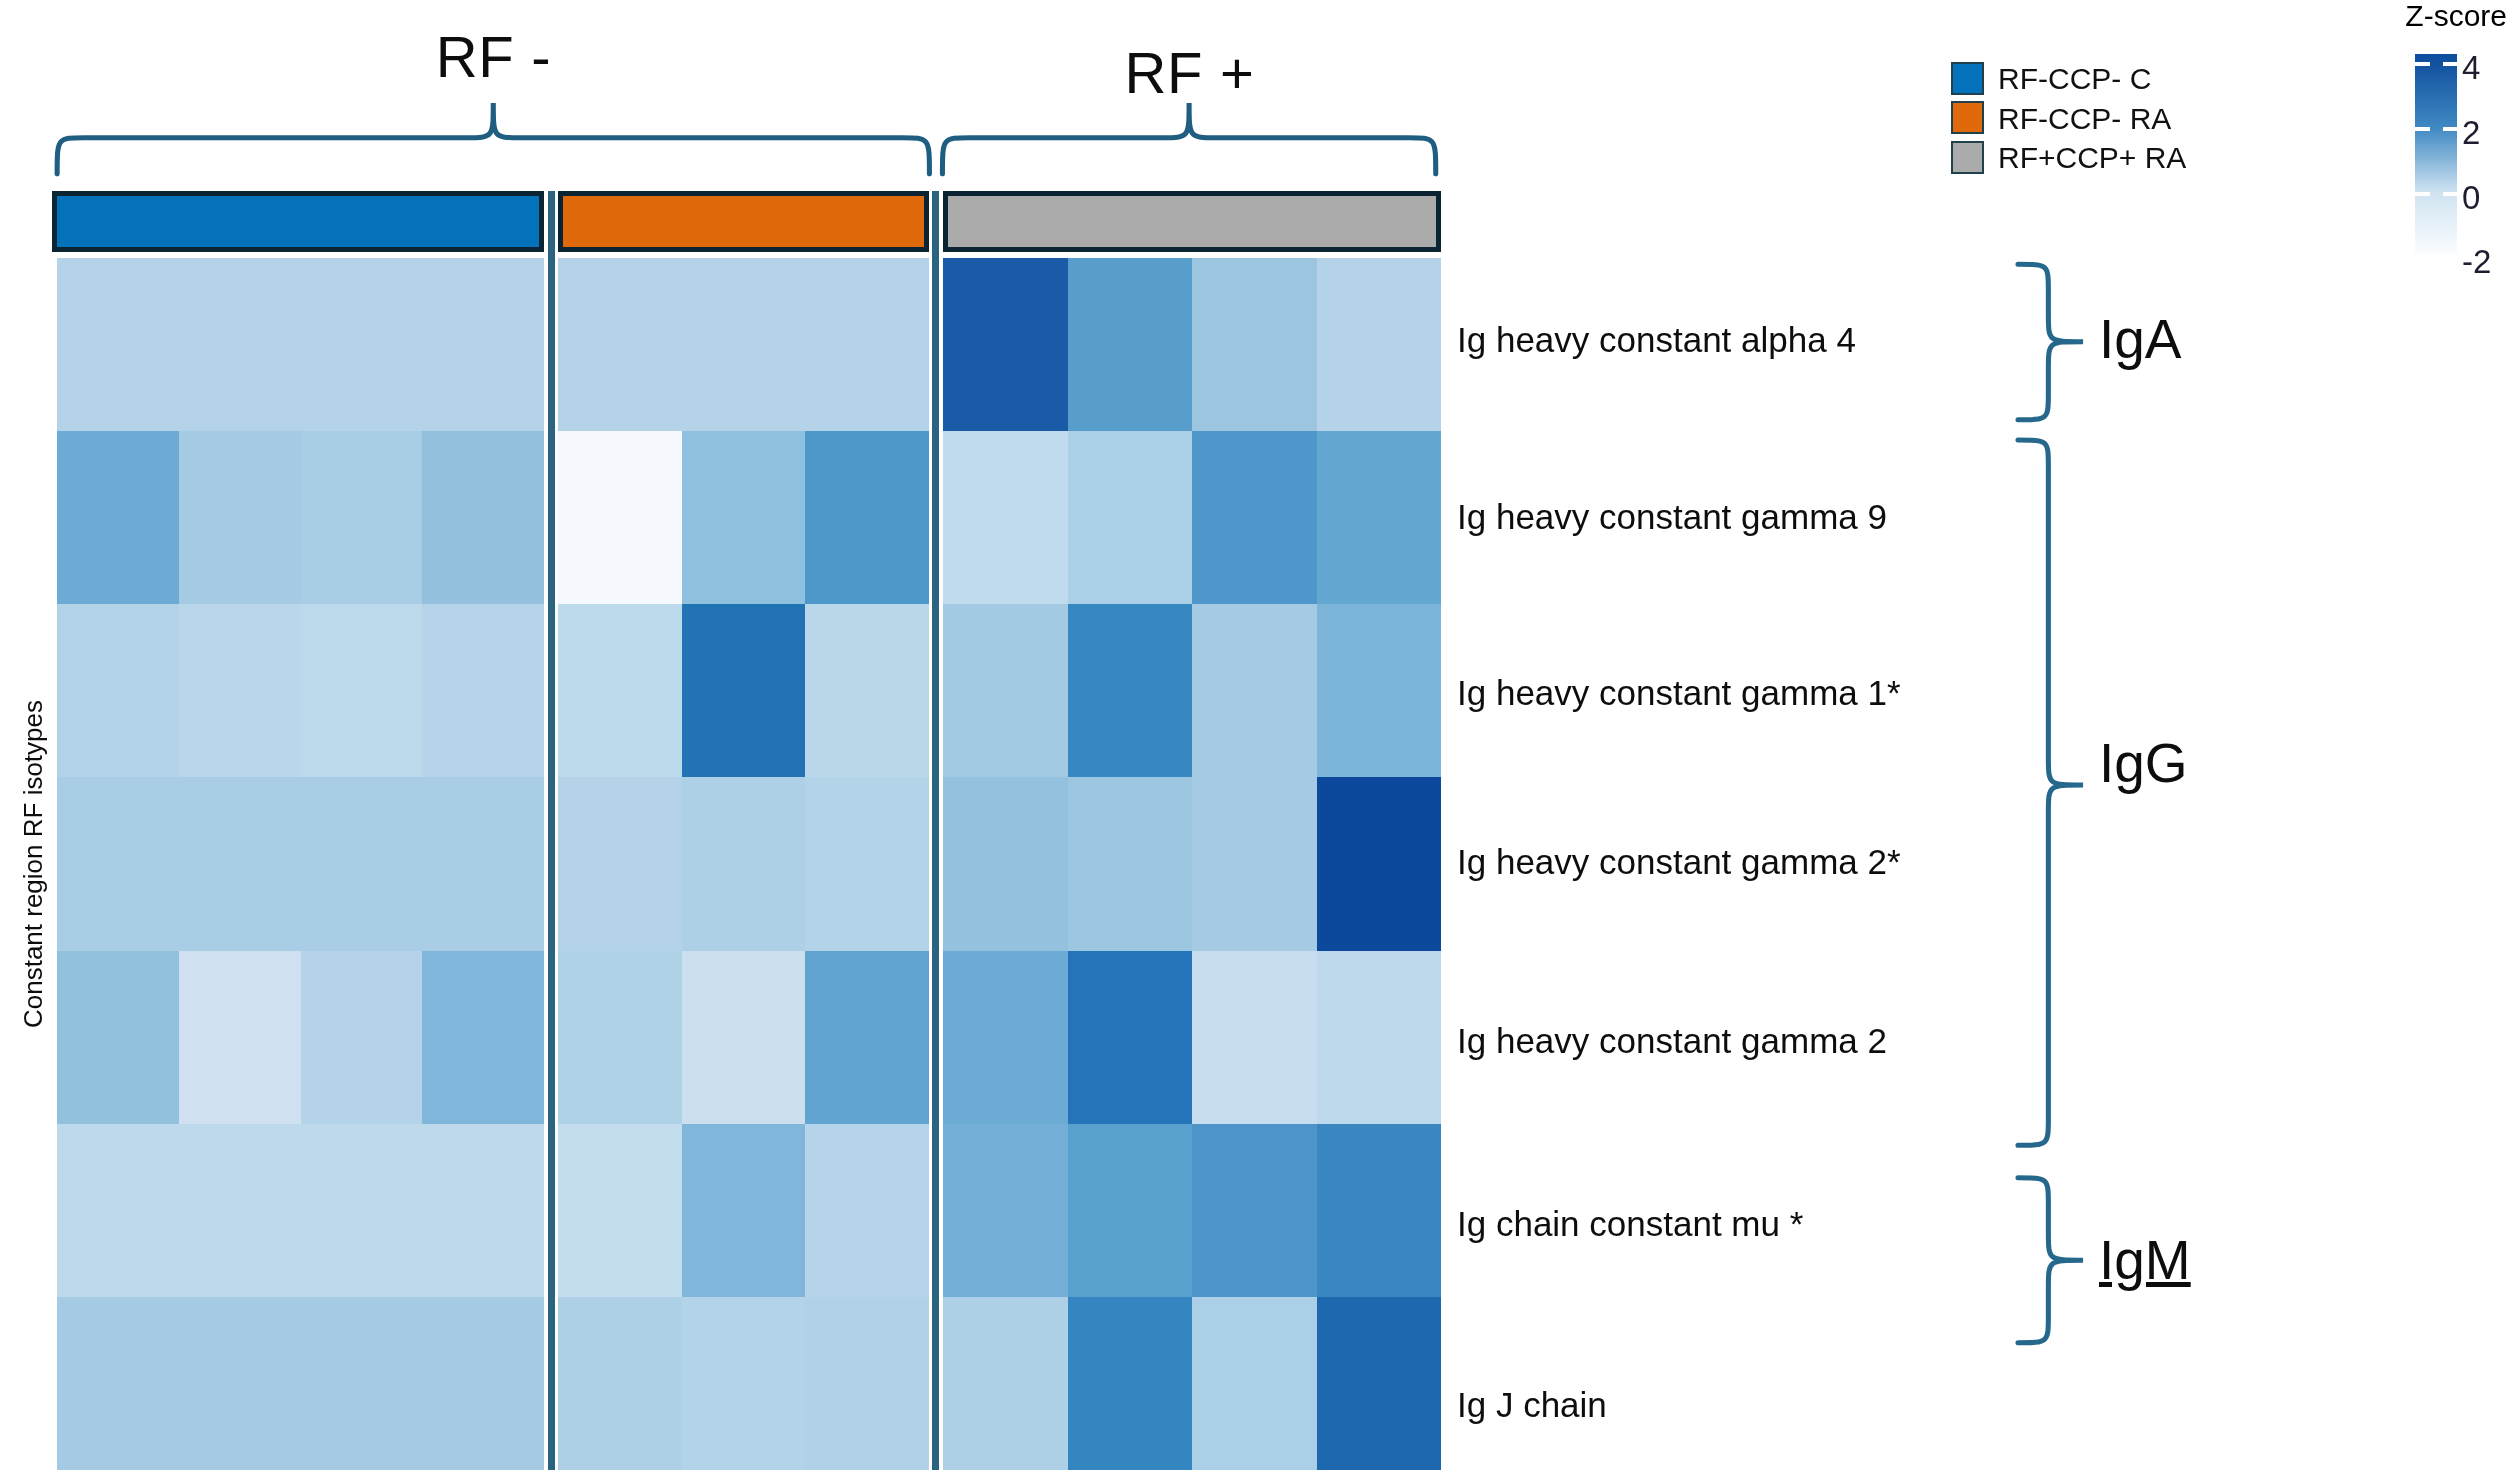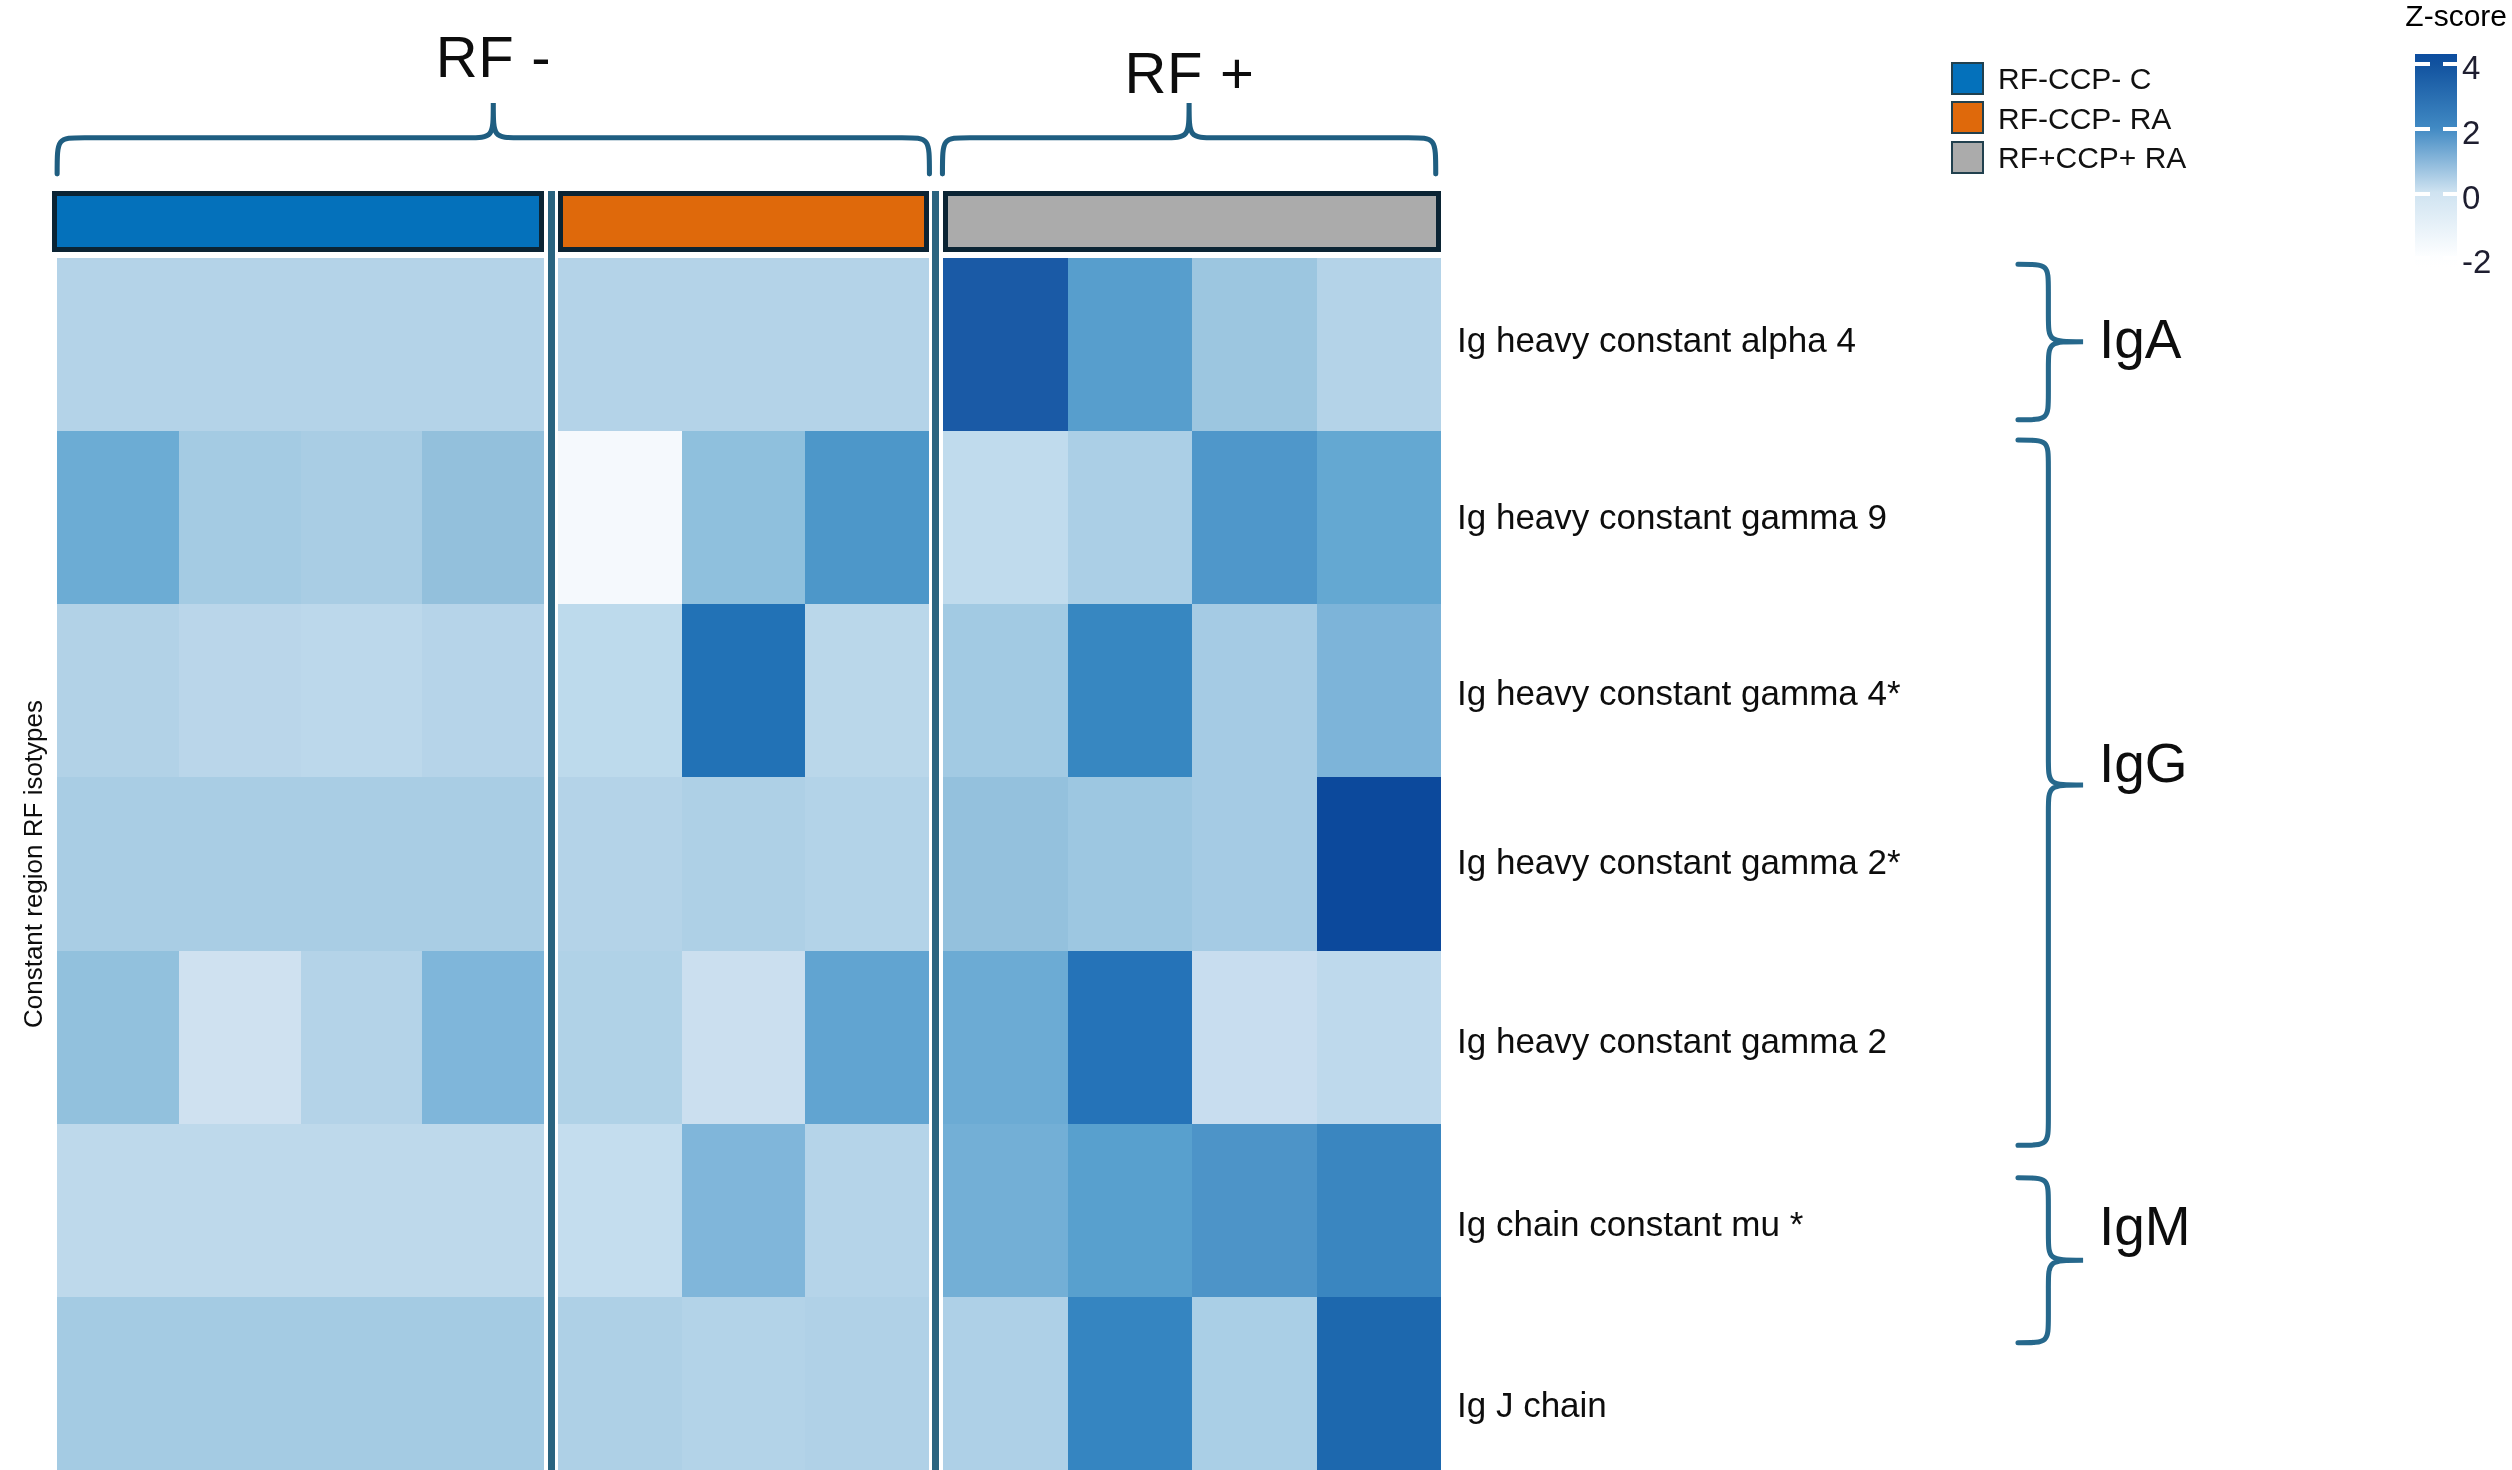--- a/index.html
+++ b/index.html
@@ -127,30 +127,30 @@
     <div class="hm-cell" style="background: rgb(58, 134, 192);"></div>
     <div class="hm-cell" style="background: rgb(174, 208, 231);"></div>
     <div class="hm-cell" style="background: rgb(53, 133, 193);"></div>
     <div class="hm-cell" style="background: rgb(170, 207, 230);"></div>
     <div class="hm-cell" style="background: rgb(29, 104, 174);"></div>
   </div>
 
 <div id="row-labels">
     <div class="row-label" style="top: 317px;">Ig heavy constant alpha 4</div>
     <div class="row-label" style="top: 494px;">Ig heavy constant gamma 9</div>
-    <div class="row-label" style="top: 670px;">Ig heavy constant gamma 4*</div>
+    <div class="row-label" style="top: 670px;">Ig heavy constant gamma 1*</div>
     <div class="row-label" style="top: 839px;">Ig heavy constant gamma 2*</div>
     <div class="row-label" style="top: 1018px;">Ig heavy constant gamma 2</div>
     <div class="row-label" style="top: 1201px;">Ig chain constant mu *</div>
     <div class="row-label" style="top: 1382px;">Ig J chain</div>
   </div>
 
 <div class="iso-label" style="top:307px;">IgA</div>
 <div class="iso-label" style="top:731px;">IgG</div>
-<div class="iso-label" style="top:1194px;">IgM</div>
+<div class="iso-label" style="top:1228px;text-decoration:underline;">IgM</div>
 
 <div id="legend">
     <div class="legend-swatch" style="top: 62px; background: rgb(4, 113, 187);"></div>
     <div class="legend-label" style="top: 61px;">RF-CCP- C</div>
     <div class="legend-swatch" style="top: 101px; background: rgb(223, 105, 11);"></div>
     <div class="legend-label" style="top: 101px;">RF-CCP- RA</div>
     <div class="legend-swatch" style="top: 141px; background: rgb(171, 171, 171);"></div>
     <div class="legend-label" style="top: 140px;">RF+CCP+ RA</div>
   </div>
 

